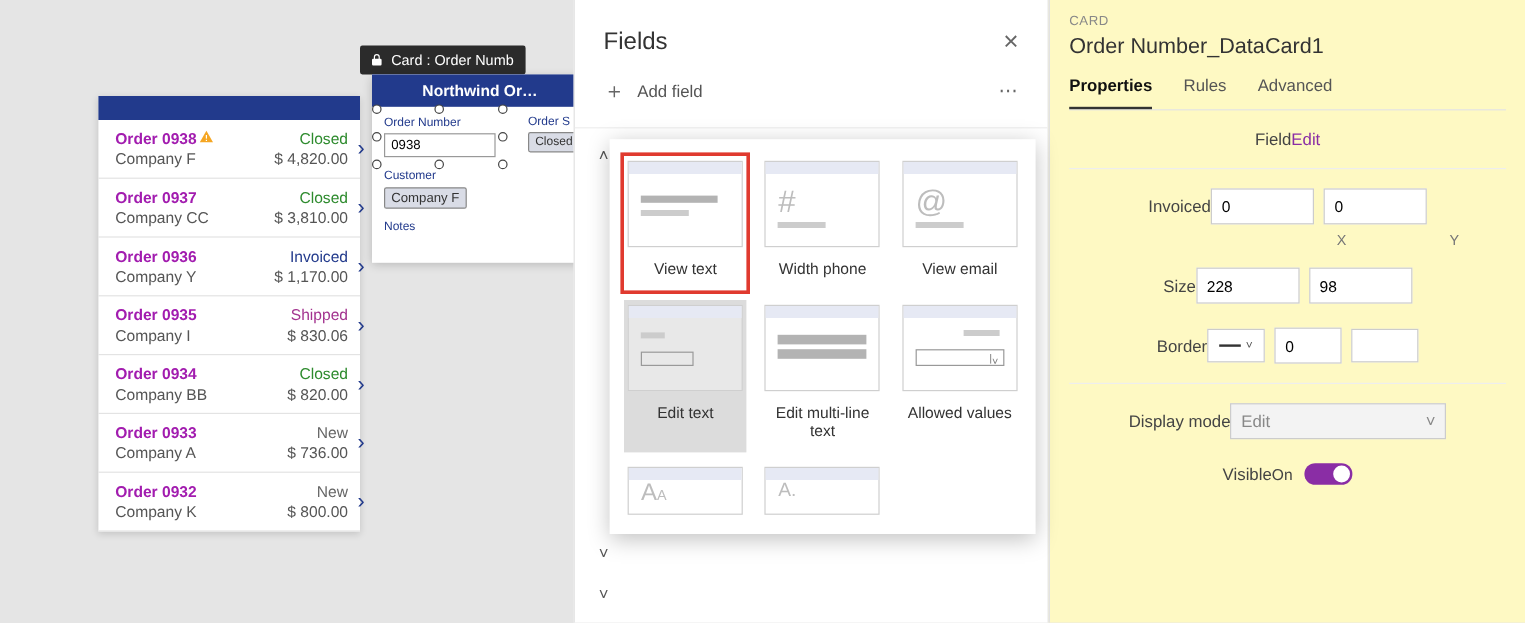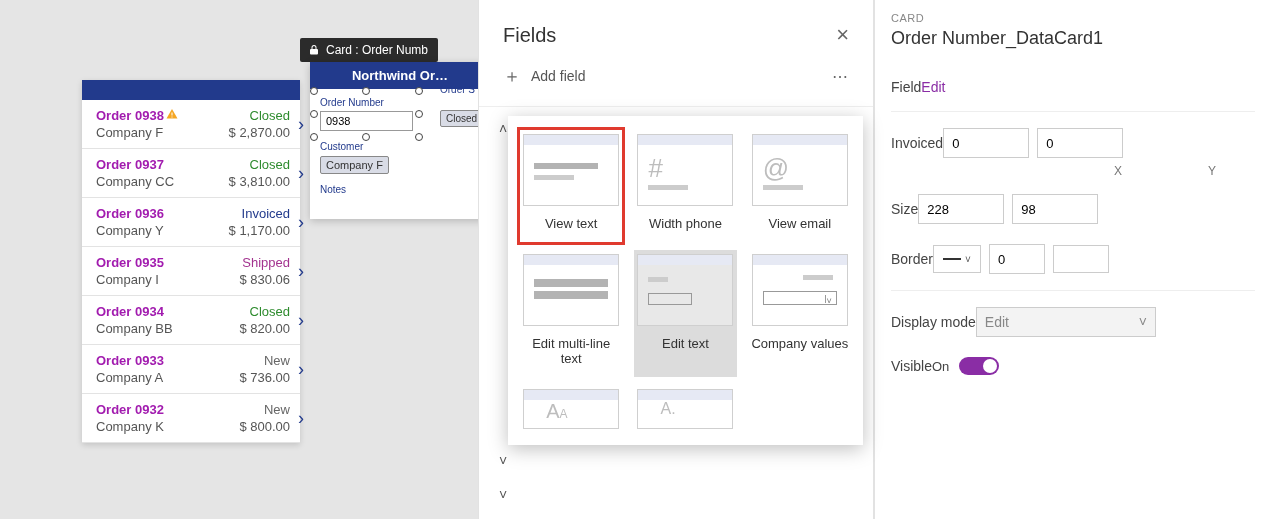--- a/index.html
+++ b/index.html
@@ -31,21 +31,21 @@
   .selected-card { outline: none; }
   .sel-handles { position:absolute; inset:-6px -6px; pointer-events:none; }
   .sel-handles span { position:absolute; width:8px; height:8px; background:#fff; border:1px solid #444; border-radius:50%; }
   .hTL{top:-4px;left:-4px}.hTR{top:-4px;right:-4px}.hBL{bottom:-4px;left:-4px}.hBR{bottom:-4px;right:-4px}
   .hTM{top:-4px;left:50%;margin-left:-4px}.hBM{bottom:-4px;left:50%;margin-left:-4px}
   .hML{top:50%;left:-4px;margin-top:-4px}.hMR{top:50%;right:-4px;margin-top:-4px}
   .card-tooltip { position:absolute; left:300px; top:38px; background:#2b2b2b; color:#fff; font-size:12px; padding:5px 10px 5px 8px; border-radius:2px; display:flex; align-items:center; gap:6px; white-space:nowrap; }
   .lock-icon svg { display:block; }
 
   .status-pill { position:absolute; left:440px; top:110px; background:#d9dce6; border:1px solid #888; font-size:10px; padding:2px 5px; border-radius:2px; }
-  .status-pill-label { position:absolute; left:440px; top:84px; font-size:10px; color:#223a8c; }
+  .status-pill-label { position:absolute; left:440px; top:96px; font-size:10px; color:#223a8c; }
 
   
   .fields-panel { position: absolute; left: 478px; top: 0; bottom:0; width: 396px; background: #fff; border-left: 1px solid #e2e2e2; border-right: 1px solid #e2e2e2; display:flex; flex-direction:column; }
   .fp-header { padding: 22px 24px 8px; display:flex; justify-content:space-between; align-items:center; }
   .fp-title { font-size: 20px; color: #333; font-weight: 400; }
   .fp-close { font-size: 22px; color:#666; cursor:pointer; font-weight:300; }
   .fp-add { padding: 8px 24px 18px; display:flex; align-items:center; justify-content:space-between; border-bottom:1px solid #eee; }
   .fp-add-left { display:flex; align-items:center; gap:10px; color:#555; font-size:14px; }
   .fp-add-left .plus { font-size:18px; font-weight:300; color:#666; }
   .fp-ellipsis { color:#666; font-size:16px; letter-spacing:1px; }
@@ -71,30 +71,30 @@
   .tp-thumb .multi2 { position:absolute; top:36px; left:10px; right:10px; height:8px; background:#b3b3b3; }
   .tp-thumb .dd { position:absolute; top:36px; left:10px; right:10px; height:14px; border:1px solid #999; }
   .tp-thumb .dd::after { content:""; position:absolute; right:2px; top:3px; width:8px; height:8px; border-left:1px solid #999; }
   .tp-thumb .dd .caret { position:absolute; right:4px; top:4px; font-size:9px; color:#777; }
   .tp-thumb .mini-line { position:absolute; top:20px; left:50px; width:30px; height:5px; background:#ccc; }
   .tp-label { font-size: 13px; color:#333; text-align:center; line-height:1.2; }
   .tp-selected .tp-thumb { background:#e8e8e8; }
   .tp-selected { background:#dcdcdc; }
   .tp-highlight { outline: 3px solid #e03a2f; outline-offset: 0; }
   .tp-partial .tp-thumb { height:40px; }
-  .tp-partial .big-char { top:10px; font-size:20px;margin-left:12px; }
-
-  
-  .props-panel { position:absolute; left: 874px; top:0; right:0; bottom:0; background:#ffffff; border-left:1px solid #e2e2e2; padding: 12px 16px 0; font-size:14px; color:#333; overflow:hidden; }
+  .tp-partial .big-char { top:10px; font-size:20px; }
+
+  
+  .props-panel { position:absolute; left: 874px; top:0; right:0; bottom:0; background:#fef9c3; border-left:1px solid #e2e2e2; padding: 12px 16px 0; font-size:14px; color:#333; overflow:hidden; }
   .pp-kind { font-size: 11px; letter-spacing: 0.5px; color:#888; }
   .pp-name { font-size: 18px; color:#333; margin-top:4px; margin-bottom:14px; }
   .pp-tabs { display:flex; gap:26px; border-bottom:1px solid #e4e4e4; font-size:14px; }
   .pp-tab { padding-bottom:10px; color:#555; cursor:pointer; }
   .pp-tab.active { color:#111; font-weight:600; border-bottom:2px solid #333; }
-  .pp-row { display:flex; align-items:center; justify-content:flex-start; padding:16px 0 4px; }
+  .pp-row { display:flex; align-items:center; justify-content:center; padding:16px 0 4px; }
   .pp-row.bord { border-bottom:1px solid #eee; padding-bottom:16px; }
   .pp-label { color:#444; }
   .pp-link { color:#8a2da5; cursor:pointer; }
   .pp-inputs { display:flex; gap:8px; }
   .pp-input { width:86px; height:30px; border:1px solid #ccc; padding:0 8px; font-size:13px; background:#fff; }
   .pp-sublabels { display:flex; gap:8px; justify-content:flex-end; margin-top:2px; }
   .pp-sublabels span { width:86px; text-align:center; font-size:12px; color:#777; }
   .pp-color-btn { width:56px; height:28px; border:1px solid #ccc; background:#fff; display:flex; align-items:center; justify-content:center; }
   .pp-border-group { display:flex; gap:8px; align-items:center; }
   .pp-border-style { width:48px; height:28px; border:1px solid #ccc; background:#fff; display:flex; align-items:center; justify-content:center; font-size:12px; gap:4px; }
@@ -125,21 +125,21 @@
         <div class="row1">
           <span class="oid">Order 0938<span class="warn-icon"><svg width="12" height="12" viewBox="0 0 24 24">
                 <path fill="#f5a623" d="M12 2L1 21h22L12 2z"></path>
                 <rect x="11" y="9" width="2" height="6" fill="#fff"></rect>
                 <rect x="11" y="17" width="2" height="2" fill="#fff"></rect>
               </svg></span></span>
           <span class="status st-closed">Closed</span>
         </div>
         <div class="row2">
           <span>Company F</span>
-          <span>$ 2,870.00</span>
+          <span>$ 4,820.00</span>
         </div>
         <span class="chev">›</span>
       </div>
       <div class="order-item">
         <div class="row1">
           <span class="oid">Order 0937</span>
           <span class="status st-closed">Closed</span>
         </div>
         <div class="row2">
           <span>Company CC</span>
@@ -282,64 +282,69 @@
   </div>
   <div class="tp-cell">
     <div class="tp-thumb">
         <div class="bar-top"></div>
         <div class="big-char">@</div>
         <div class="line2" style="top:50px;"></div>
       </div>
     <div class="tp-label">View email</div>
   </div>
 
+  <div class="tp-cell tp-selected">
+    <div class="tp-thumb">
+        <div class="bar-top"></div>
+        <div class="line2" style="top:22px;width:20px;"></div>
+        <div class="input-box small"></div>
+      </div>
+    <div class="tp-label">Edit text</div>
+  </div>
   <div class="tp-cell">
     <div class="tp-thumb">
         <div class="bar-top"></div>
         <div class="multi1"></div>
         <div class="multi2"></div>
       </div>
     <div class="tp-label">Edit multi-line text</div>
-  </div>
-  <div class="tp-cell tp-selected">
-    <div class="tp-thumb">
-        <div class="bar-top"></div>
-        <div class="line2" style="top:22px;width:20px;"></div>
-        <div class="input-box small"></div>
-      </div>
-    <div class="tp-label">Edit text</div>
   </div>
   <div class="tp-cell">
     <div class="tp-thumb">
         <div class="bar-top"></div>
         <div class="mini-line"></div>
         <div class="dd">
           <span class="caret">˅</span>
         </div>
       </div>
-    <div class="tp-label">Company values</div>
+    <div class="tp-label">Allowed values</div>
   </div>
 
   <div class="tp-cell tp-partial">
     <div class="tp-thumb">
         <div class="bar-top"></div>
         <div class="big-char">A<span style="font-size:12px;">A</span></div>
       </div>
   </div>
   <div class="tp-cell tp-partial">
     <div class="tp-thumb">
         <div class="bar-top"></div>
         <div class="big-char" style="font-size:16px;">A.</div>
       </div>
   </div>
 </div>
 
 <div class="props-panel">
   <div class="pp-kind">CARD</div>
   <div class="pp-name">Order Number_DataCard1</div>
+  <div class="pp-tabs">
+    <div class="pp-tab active">Properties</div>
+    <div class="pp-tab">Rules</div>
+    <div class="pp-tab">Advanced</div>
+  </div>
 
   <div class="pp-row bord">
     <span class="pp-label">Field</span>
     <span class="pp-link">Edit</span>
   </div>
 
   <div class="pp-row">
     <span class="pp-label">Invoiced</span>
     <div class="pp-inputs">
       <input class="pp-input" value="0" style="">

